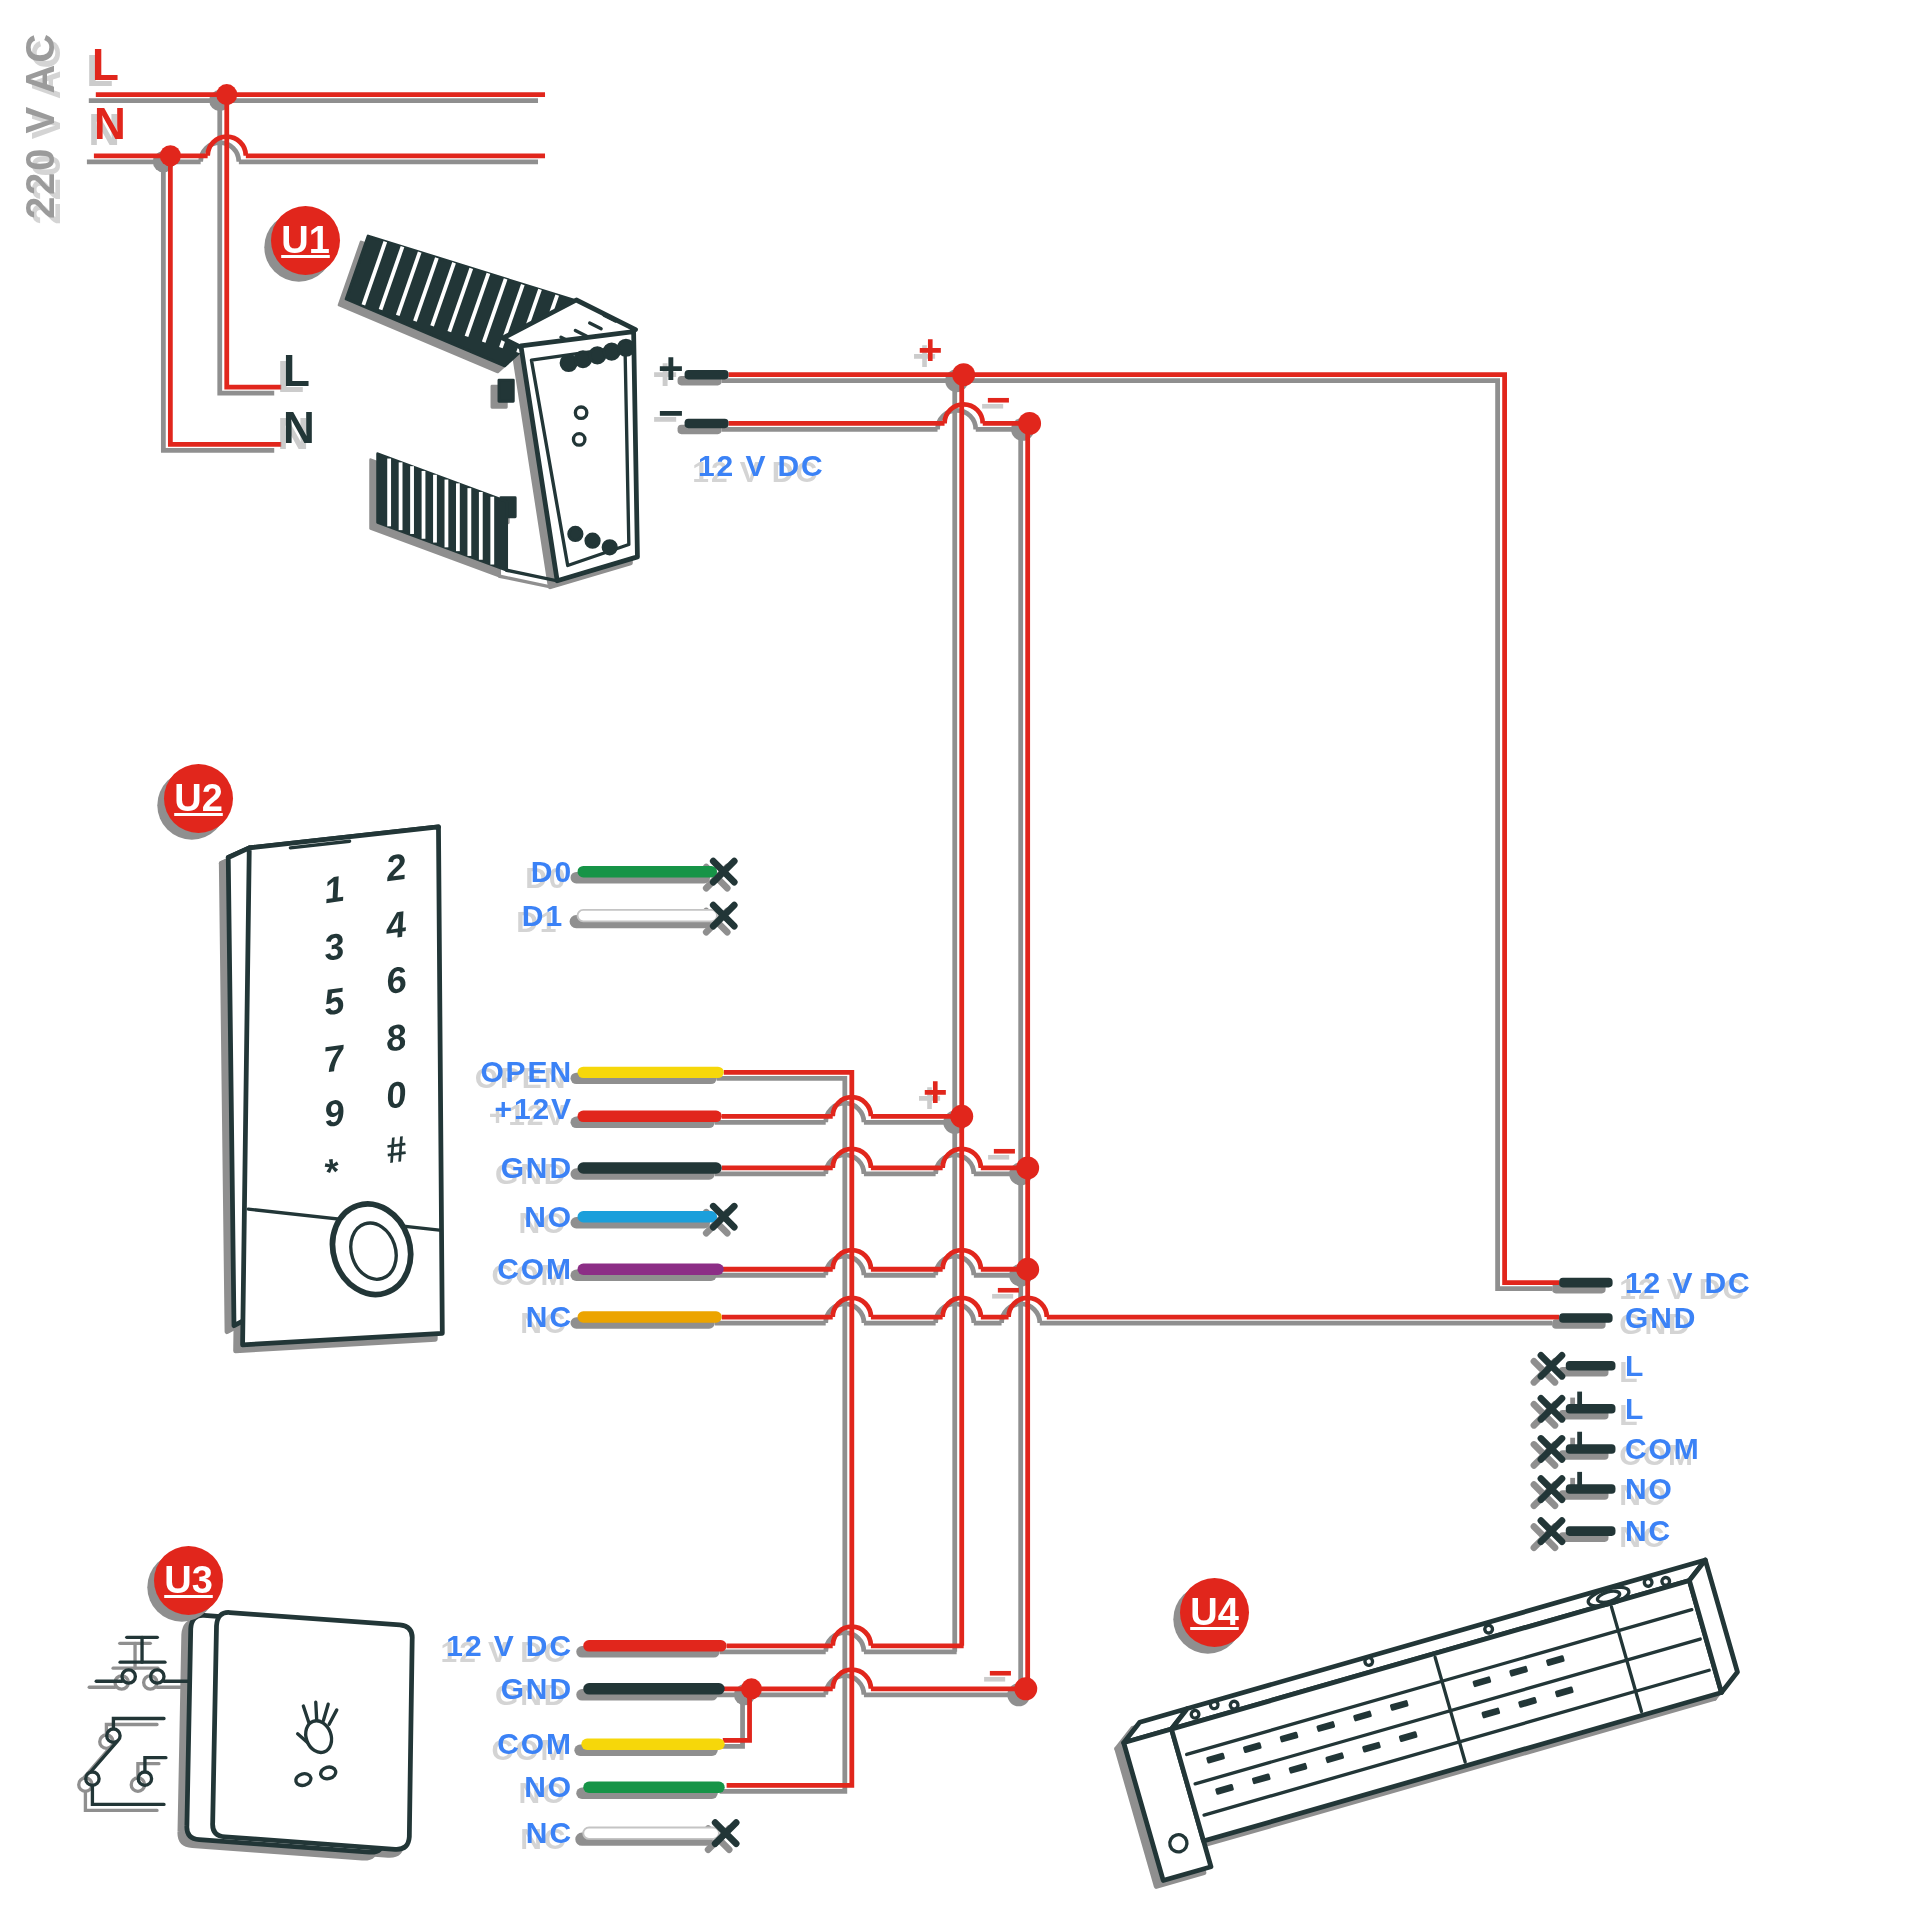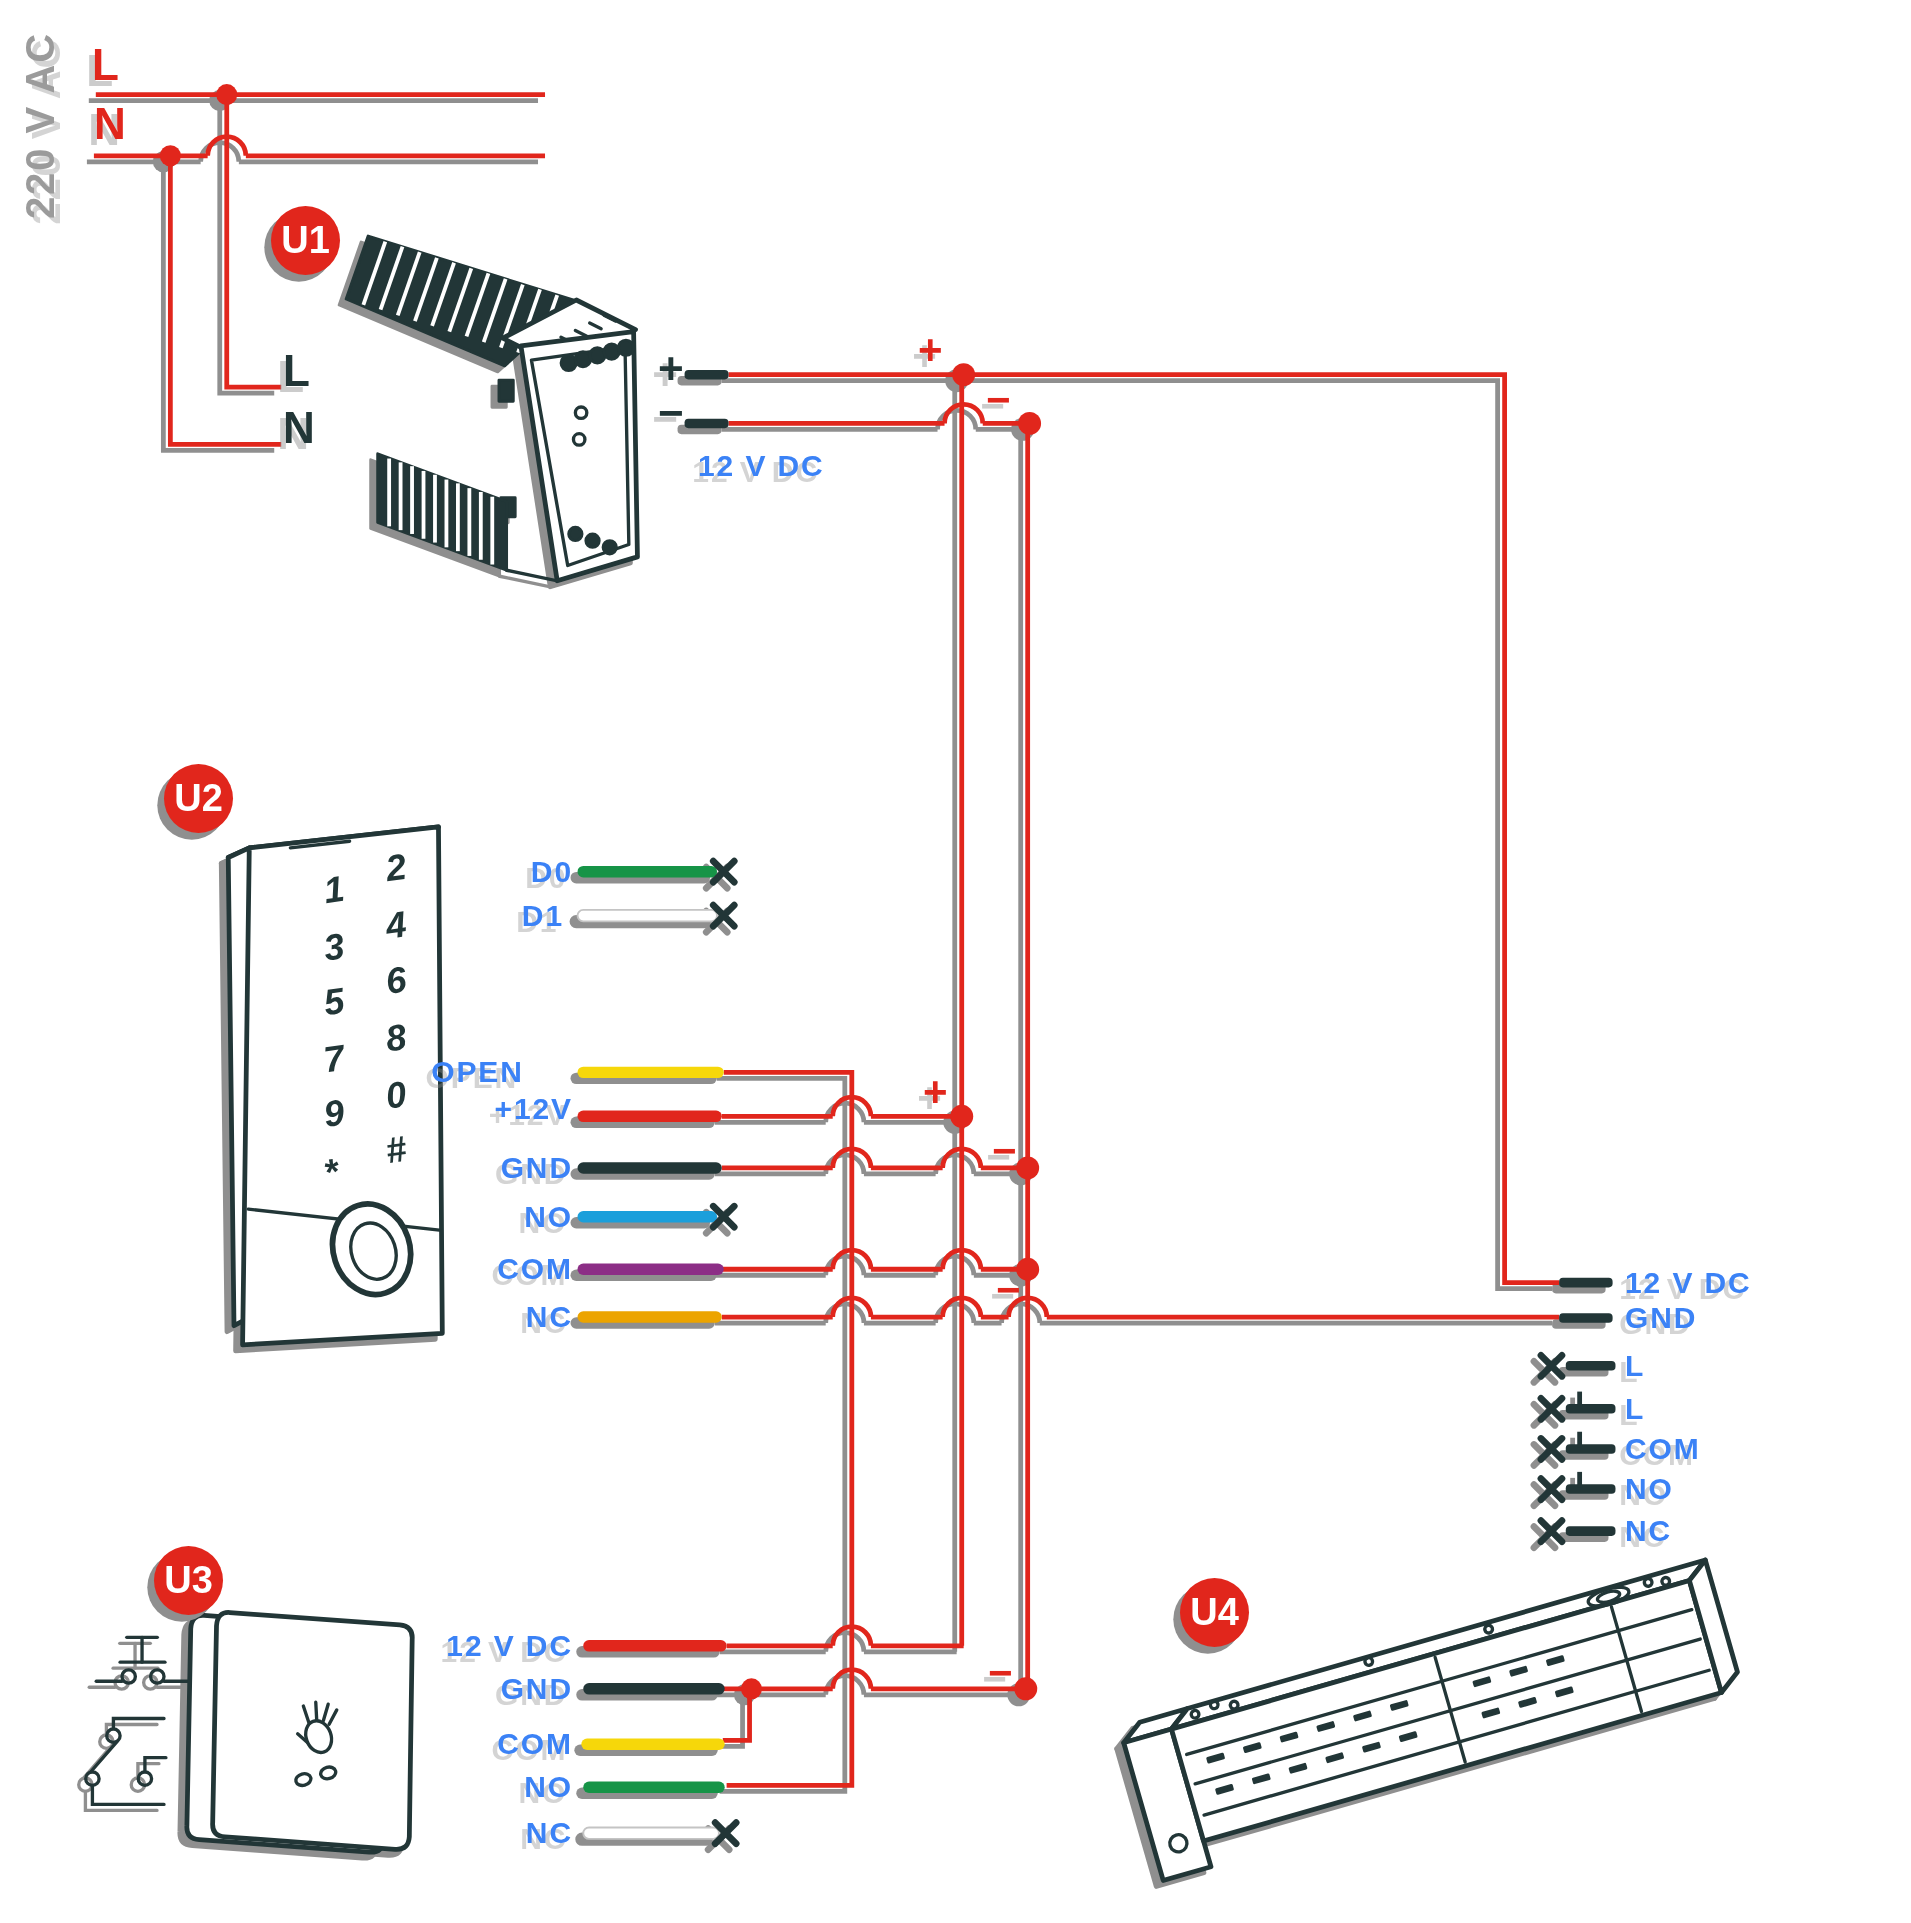--- a/index.html
+++ b/index.html
@@ -20,21 +20,21 @@
        text-shadow:-5.7px 5.7px 0 rgba(143,143,143,.45);}
   .vtext{position:absolute;left:5.7px;top:27px;width:69px;height:197px;display:flex;
          align-items:center;justify-content:center;}
   .vtext span{transform:rotate(-90deg);transform-origin:center;white-space:nowrap;
          color:#9b9b9b;font-weight:bold;font-size:40px;letter-spacing:1.9px;
          text-shadow:-5.7px 5.7px 0 rgba(143,143,143,.38);}
   
   .badge{
     position:absolute;width:69px;height:69px;border-radius:50%;background:#e1261c;
     color:#ffffff;font-weight:bold;font-size:38px;display:flex;align-items:center;
-    justify-content:center;box-shadow:-6.7px 6.7px 0 #8f8f8f;
+    justify-content:center;box-shadow:-6.7px 6.7px 0 #8f8f8f;text-decoration:underline;
   }
   
   svg{position:absolute;overflow:visible;}
   .shadowed{filter:drop-shadow(-6.7px 6.7px 0 #8f8f8f);}
   .wire{stroke:#e1261c;stroke-width:5;fill:none;}
   .dot{fill:#e1261c;stroke:none;}
   .stub{stroke:none;}
   .stub-white{stroke:#c4c4c4;stroke-width:2;}
   .xmark{stroke:#223637;stroke-width:7;fill:none;stroke-linecap:round;}
   .darkstub{fill:#223637;}
@@ -341,21 +341,21 @@
 
   <div class="pol" style="left:918px;top:329px;">+</div>
   <div class="pol" style="left:986px;top:379px;">−</div>
   <div class="pol" style="left:923px;top:1071px;">+</div>
   <div class="pol" style="left:992px;top:1130px;">−</div>
   <div class="pol" style="left:996px;top:1269px;">−</div>
   <div class="pol" style="left:988px;top:1652px;">−</div>
 
   <div class="lbl right" style="left:382px;top:851px;width:191px;">D0</div>
   <div class="lbl right" style="left:373px;top:895px;width:191px;">D1</div>
-  <div class="lbl right" style="left:382px;top:1051px;width:191px;text-align:center;">OPEN</div>
+  <div class="lbl right" style="left:382px;top:1051px;width:191px;">OPEN</div>
   <div class="lbl right" style="left:382px;top:1088px;width:191px;">+12V</div>
   <div class="lbl right" style="left:382px;top:1147px;width:191px;">GND</div>
   <div class="lbl right" style="left:382px;top:1196px;width:191px;">NO</div>
   <div class="lbl right" style="left:382px;top:1248px;width:191px;">COM</div>
   <div class="lbl right" style="left:382px;top:1296px;width:191px;">NC</div>
 
   <div class="lbl right" style="left:344px;top:1625px;width:229px;">12 V DC</div>
   <div class="lbl right" style="left:344px;top:1668px;width:229px;">GND</div>
   <div class="lbl right" style="left:344px;top:1723px;width:229px;">COM</div>
   <div class="lbl right" style="left:344px;top:1766px;width:229px;">NO</div>

